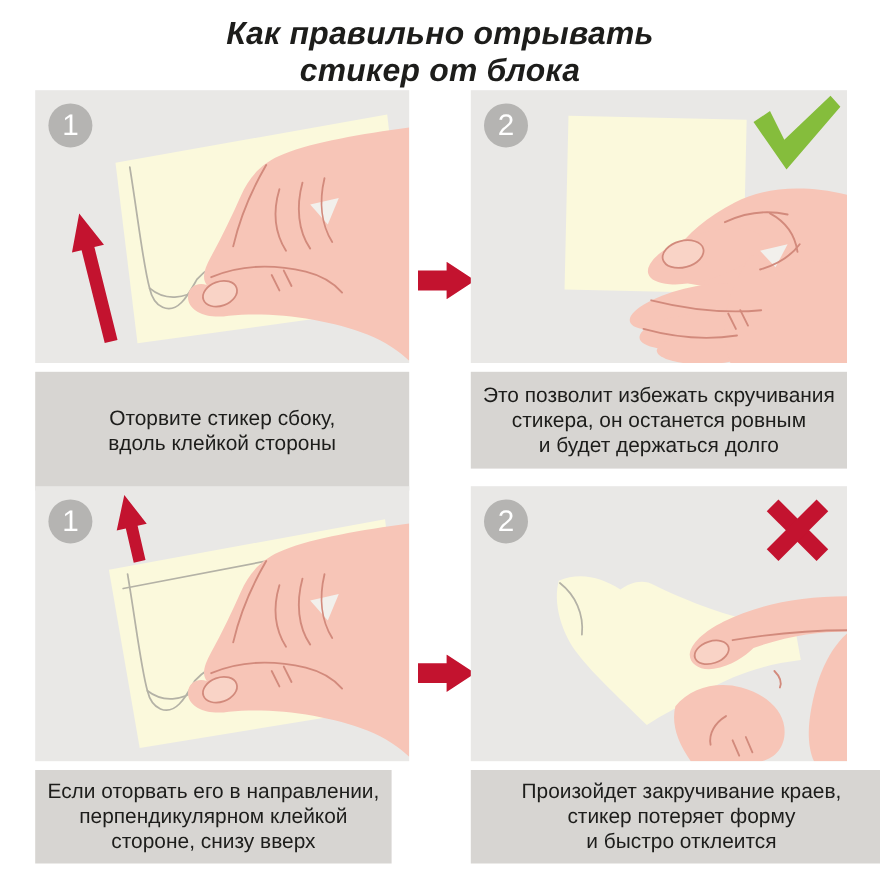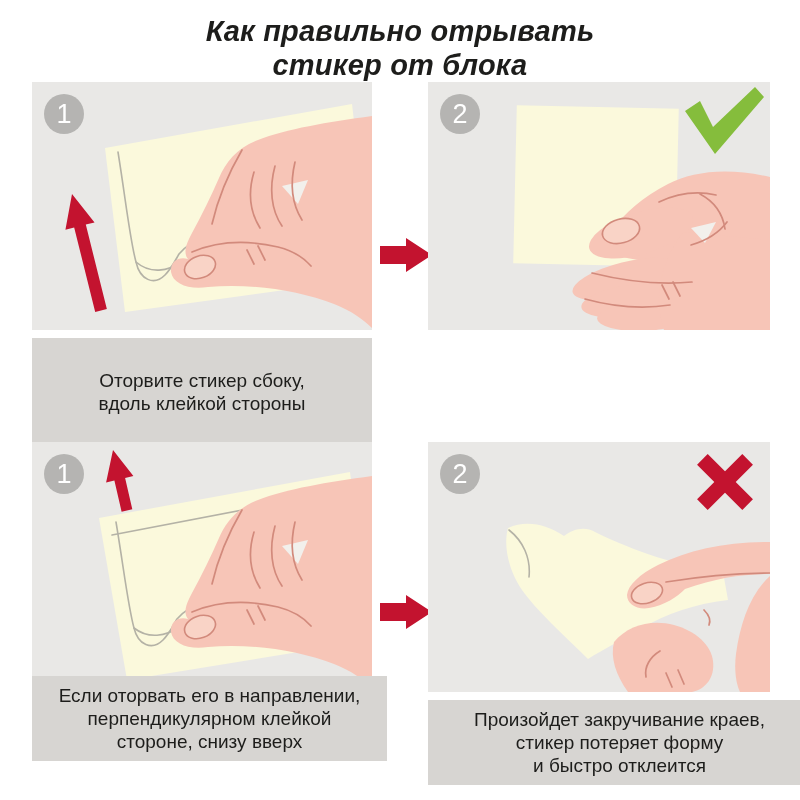--- a/index.html
+++ b/index.html
@@ -28,21 +28,21 @@
     position:absolute;left:12px;top:12px;width:40px;height:40px;border-radius:50%;
     background:var(--badge-bg);color:var(--badge-text);
     font-size:27px;line-height:40px;text-align:center;z-index:2;
   }
   
   #illu-tl{left:32px;top:82px;width:340px;height:248px}
   #cap-tl {left:32px;top:338px;width:340px;height:108px}
   #illu-tr{left:428px;top:82px;width:342px;height:248px}
   #cap-tr {left:428px;top:338px;width:342px;height:88px}
   #illu-bl{left:32px;top:442px;width:340px;height:250px}
-  #cap-bl {left:32px;top:676px;width:355px;height:85px}
+  #cap-bl {left:32px;top:700px;width:324px;height:85px}
   #illu-br{left:428px;top:442px;width:342px;height:250px}
   #cap-br {left:428px;top:700px;width:383px;height:85px}
   .mid-arrow{position:absolute;width:52px;height:34px}
   #arrow-row1{left:380px;top:238px}
   #arrow-row2{left:380px;top:595px}
   .crease{fill:none;stroke:var(--hand-line);stroke-width:1.7;stroke-linecap:round}
   .curl{fill:none;stroke:var(--sticker-line);stroke-width:1.6;stroke-linecap:round}
 </style>
 </head>
 <body>
@@ -107,20 +107,23 @@
         <path class="crease" d="M 299,140 C 290,152 277,159 263,163"></path>
         <path class="crease" d="M 231,120 C 250,111 270,109 288,113"></path>
         <path class="crease" d="M 164,191 C 196,199 232,203 264,200"></path>
         <path class="crease" d="M 157,217 C 186,225 216,227 242,223"></path>
         <path class="crease" d="M 234,203 L 241,217"></path>
         <path class="crease" d="M 245,200 L 252,214"></path>
         <ellipse cx="193" cy="149" rx="19" ry="12" transform="rotate(-15 193 149)" style="fill:var(--nail);stroke:var(--hand-line);stroke-width:1.6"></ellipse>
       </g>
     </svg>
   </div>
+  <div class="caption" id="cap-tr">Это позволит избежать скручивания
+стикера, он останется ровным
+и будет держаться долго</div>
 
   <div class="illu" id="illu-bl">
     <div class="badge">
       <span>1</span>
     </div>
     <svg viewBox="0 0 340 250">
       <g transform="translate(81,8) rotate(-13)">
         <polygon points="0,0 -14,30 -5.5,30 -5.5,62 5.5,62 5.5,30 14,30" style="fill:var(--accent-red)"></polygon>
       </g>
       <g>

